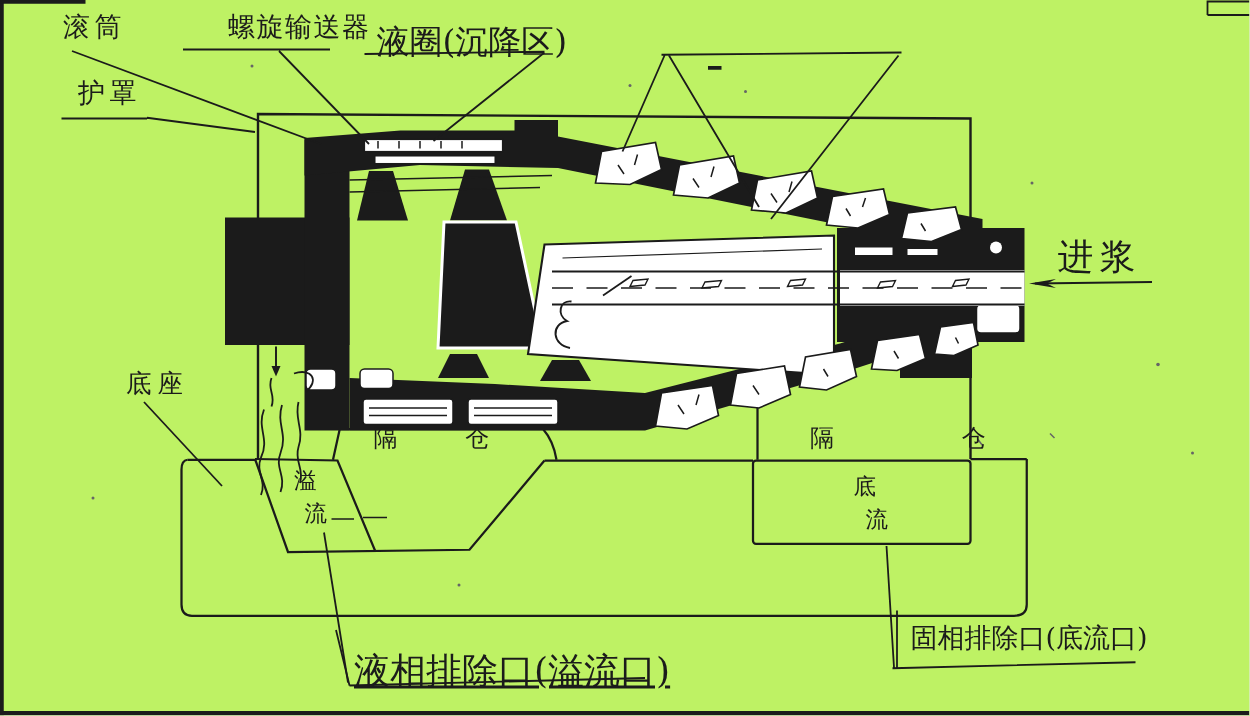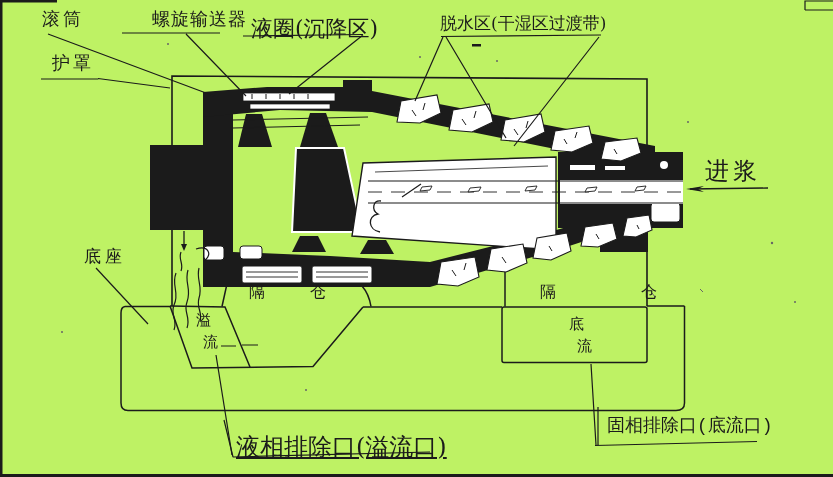--- a/index.html
+++ b/index.html
@@ -15,21 +15,21 @@
   .l-feed{left:705px;top:158px;font-size:24px;letter-spacing:4px;}
   .l-base{left:84px;top:247px;font-size:17px;letter-spacing:4px;}
   .l-comp-left{left:249px;top:283px;font-size:16px;letter-spacing:20px;}
   .l-comp-right{left:540px;top:283px;font-size:16px;letter-spacing:40px;}
   .l-char{font-size:15px;}
   .l-ovf1{left:196px;top:312px;}
   .l-ovf2{left:203px;top:334px;}
   .l-unf1{left:569px;top:316px;}
   .l-unf2{left:577px;top:338px;}
   .l-liqout{left:236px;top:434px;font-size:24px;text-decoration:underline;}
-  .l-solout{left:607px;top:416px;font-size:18px;font-family:Liberation Mono, monospace;}
+  .l-solout{left:607px;top:416px;font-size:18px;}
 </style>
 </head>
 <body>
 
 <div id="stage">
 
 <svg width="833" height="477" viewBox="0 0 833 477">
 
   <g fill="#1b1b1b">
     <rect x="0" y="0" width="2.5" height="477"></rect>
@@ -142,21 +142,20 @@
         <circle cx="688" cy="122" r="1"></circle>
     <circle cx="795" cy="302" r="1"></circle>
         <circle cx="420" cy="57" r="1"></circle>
     <path d="M652,293 l3,4 M700,289 l3,3" stroke="#666" stroke-width="1" fill="none"></path>
   </g>
 </svg>
 
   <div class="lbl l-drum">滚筒</div>
   <div class="lbl l-screw">螺旋输送器</div>
   <div class="lbl l-ring">液圈(沉降区)</div>
-  <div class="lbl l-dewater">脱水区(干湿区过渡带)</div>
   <div class="lbl l-guard">护罩</div>
   <div class="lbl l-feed">进浆</div>
   <div class="lbl l-base">底座</div>
   <div class="lbl l-comp-left">隔 仓</div>
   <div class="lbl l-comp-right">隔 仓</div>
   <div class="lbl l-char l-ovf1">溢</div>
   <div class="lbl l-char l-ovf2">流</div>
   <div class="lbl l-char l-unf1">底</div>
   <div class="lbl l-char l-unf2">流</div>
   <div class="lbl l-liqout">液相排除口(溢流口)</div>

